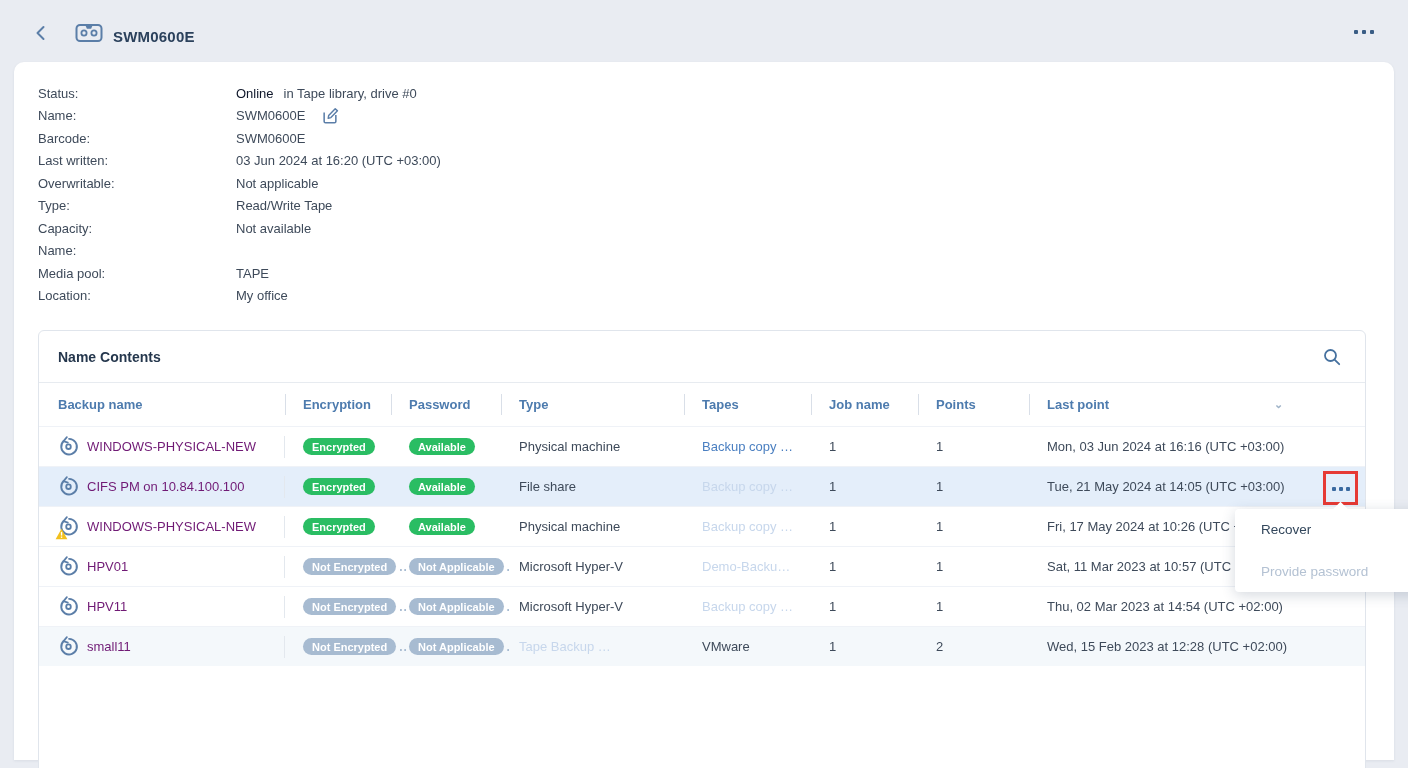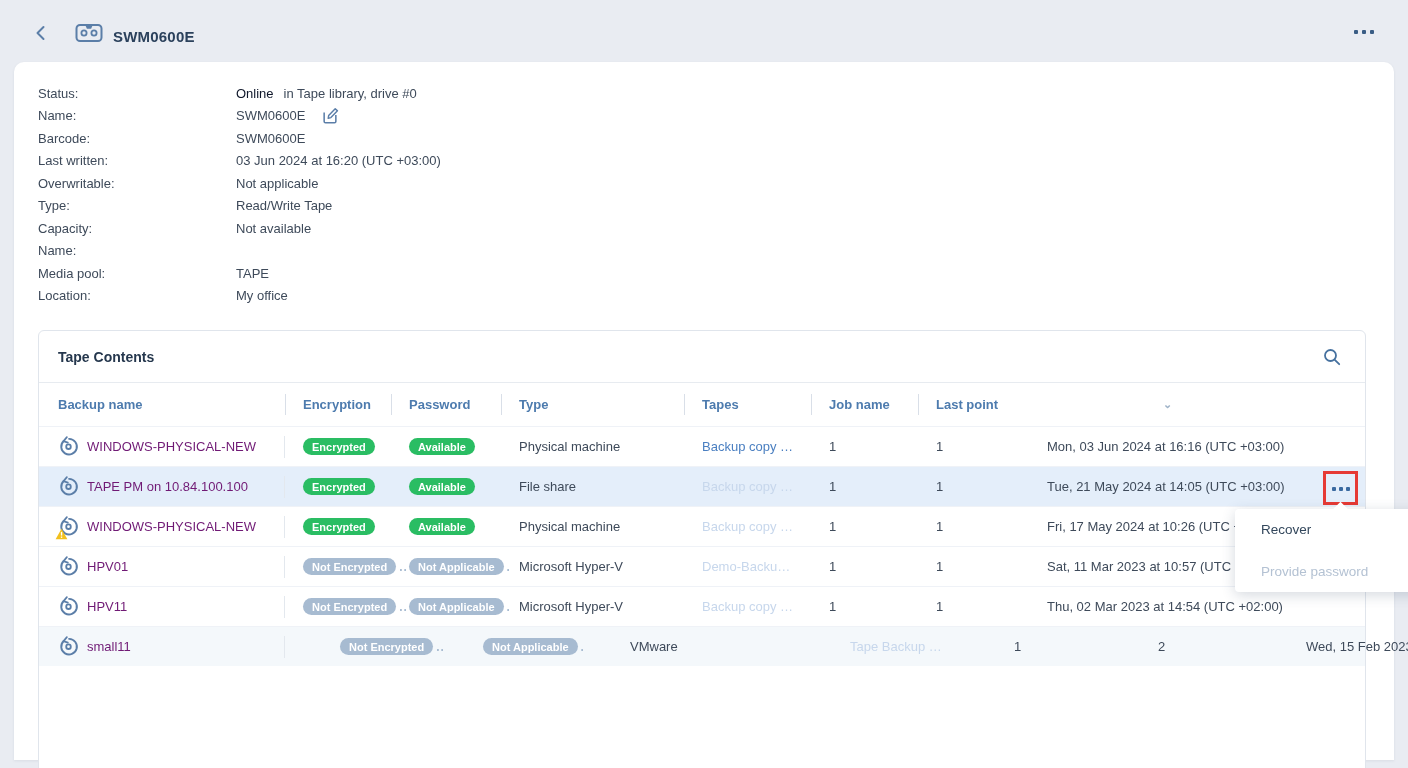--- a/index.html
+++ b/index.html
@@ -43,21 +43,21 @@
   .thead { height:43px; }
   .th {
     position:relative; display:flex; align-items:center; padding-left:18px;
     font-size:13px; font-weight:bold; color:#4d7bae; cursor:pointer; white-space:nowrap;text-align:right;
   }
   .th + .th::before { content:''; position:absolute; left:0; top:11px; height:21px; width:1px; background:#d9dfe8; }
   .th:first-child { padding-left:19px; }
   .sort-chevron { position:absolute; left:245px; top:15px; color:#9fb3c8; font-size:11px; }
   .trow { height:40px; border-top:1px solid #eff2f7; position:relative; }
   .trow.selected { background:#e4eefa; }
-  .trow.tinted { background:#f4f8fb;gap:37px; }
+  .trow.tinted { background:#f4f8fb; }
   .td { display:flex; align-items:center; padding-left:18px; font-size:13px; color:#3e4a5a; white-space:nowrap; overflow:visible; }
   .td-name { padding-left:19px; position:relative; }
   .td-name::after { content:''; position:absolute; right:0; top:9px; height:22px; width:1px; background:#e3e8ee; }
   .ricon { position:relative; width:21px; height:21px; color:#5b7ea8; flex:0 0 auto; margin-right:8px; }
   .warn-badge { position:absolute; left:-3px; bottom:-3px; width:13px; height:12px; }
   .name-link { color:#701a75; text-decoration:none; cursor:pointer; }
   .job-link { color:#4a7fc1; cursor:pointer; }
   .job-link.disabled { color:#c7d7ec; cursor:default; }
   .badge {
     display:inline-block; padding:2.5px 9px; border-radius:10px;
@@ -182,36 +182,37 @@
     <div class="drow">
       <div class="dlabel">Location:</div>
       <div class="dvalue">
           <span>My office</span>
         </div>
     </div>
   </div>
 
   <div class="panel">
     <div class="panel-head">
-      <span class="panel-title">Tape Contents</span>
+      <span class="panel-title">Name Contents</span>
       <span class="search-btn">
         <svg viewBox="0 0 18 18">
             <circle cx="7.5" cy="7.5" r="5.5" fill="none" stroke="currentColor" stroke-width="1.8"></circle>
             <path d="M11.8 11.8 L16.2 16.2" stroke="currentColor" stroke-width="1.8" stroke-linecap="round"></path>
           </svg>
       </span>
     </div>
 
     <div class="tgrid thead">
       <div class="th">Backup name</div>
       <div class="th">Encryption</div>
       <div class="th">Password</div>
       <div class="th">Type</div>
       <div class="th">Tapes</div>
       <div class="th">Job name</div>
+      <div class="th">Points</div>
       <div class="th">
         <span>Last point</span>
         <span class="sort-chevron">⌄</span>
       </div>
     </div>
 
     <div class="tgrid trow">
       <div class="td td-name">
         <span class="ricon">
           <svg viewBox="0 0 22 22">
@@ -239,21 +240,21 @@
 
     <div class="tgrid trow selected">
       <div class="td td-name">
         <span class="ricon">
           <svg viewBox="0 0 22 22">
               <path d="M6.0 5.2 A 8.2 8.2 0 1 0 11.6 3.0" fill="none" stroke="currentColor" stroke-width="2" stroke-linecap="round"></path>
               <path d="M9.3 1.2 L5.8 5.4 L10.3 6.9" fill="none" stroke="currentColor" stroke-width="1.8" stroke-linejoin="round" stroke-linecap="round"></path>
               <circle cx="11" cy="11.2" r="2.4" fill="none" stroke="currentColor" stroke-width="1.9"></circle>
             </svg>
         </span>
-        <a class="name-link">TAPE PM on 10.84.100.100</a>
+        <a class="name-link">CIFS PM on 10.84.100.100</a>
       </div>
       <div class="td">
           <span class="badge green">Encrypted</span>
         </div>
       <div class="td">
           <span class="badge green">Available</span>
         </div>
       <div class="td">File share</div>
       <div class="td">
           <span class="job-link disabled">Backup copy …</span>
@@ -370,24 +371,24 @@
         <a class="name-link">small11</a>
       </div>
       <div class="td">
           <span class="badge gray">Not Encrypted</span>
           <span class="badge-dots">..</span>
         </div>
       <div class="td">
           <span class="badge gray">Not Applicable</span>
           <span class="badge-dots">.</span>
         </div>
+      <div class="td">
+          <span class="job-link disabled">Tape Backup …</span>
+        </div>
       <div class="td">VMware</div>
-      <div class="td">
-          <span class="job-link disabled">Tape Backup …</span>
-        </div>
       <div class="td">1</div>
       <div class="td">2</div>
       <div class="td">Wed, 15 Feb 2023 at 12:28 (UTC +02:00)</div>
     </div>
 
   </div>
 </div>
 
 <div class="ctx-menu">
   <div class="ctx-item enabled">Recover</div>

